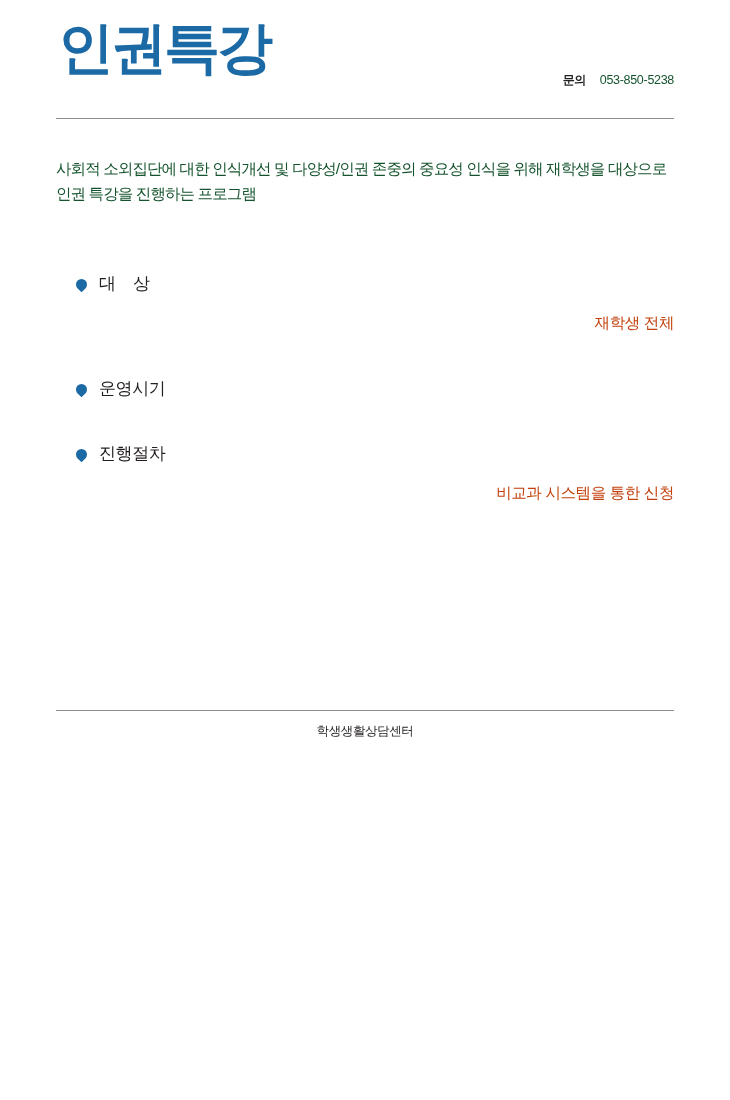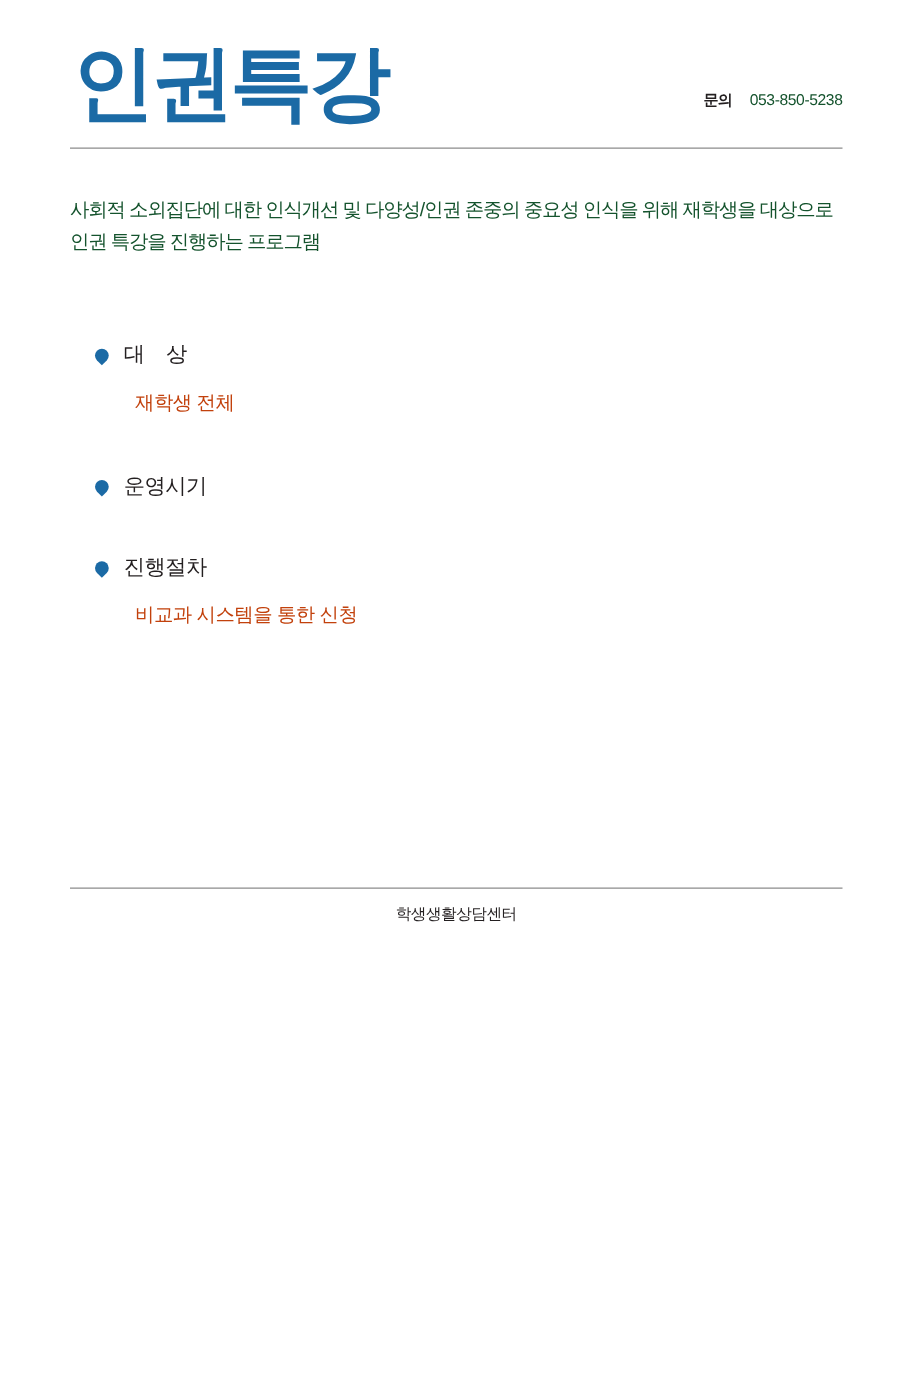--- a/index.html
+++ b/index.html
@@ -26,22 +26,22 @@
 
   
   .header {
     position: relative;
     height: 130px;
   }
 
   .title {
     position: absolute;
     left: 2px;
-    top: 33px;
-    font-size: 66px;
+    top: 20px;
+    font-size: 56px;
     line-height: 1.0;
     font-weight: 700;
     color: #1b6aa5;
     letter-spacing: -3px;
     font-family: "Liberation Sans", "DejaVu Sans", sans-serif;
     white-space: nowrap;
   }
 
   .contact {
     position: absolute;
@@ -84,20 +84,21 @@
     max-width: 620px;
     word-break: keep-all;
   }
 
   
   .sections {
     margin-top: 66px;
   }
   .section {
     margin-bottom: 42px;
+    text-align: right;
   }
   .section:last-child { margin-bottom: 0; margin-top: 12px; }
 
   .section-head {
     display: flex;
     align-items: center;
     gap: 12px;
     padding-left: 20px;
   }
   .bullet {

